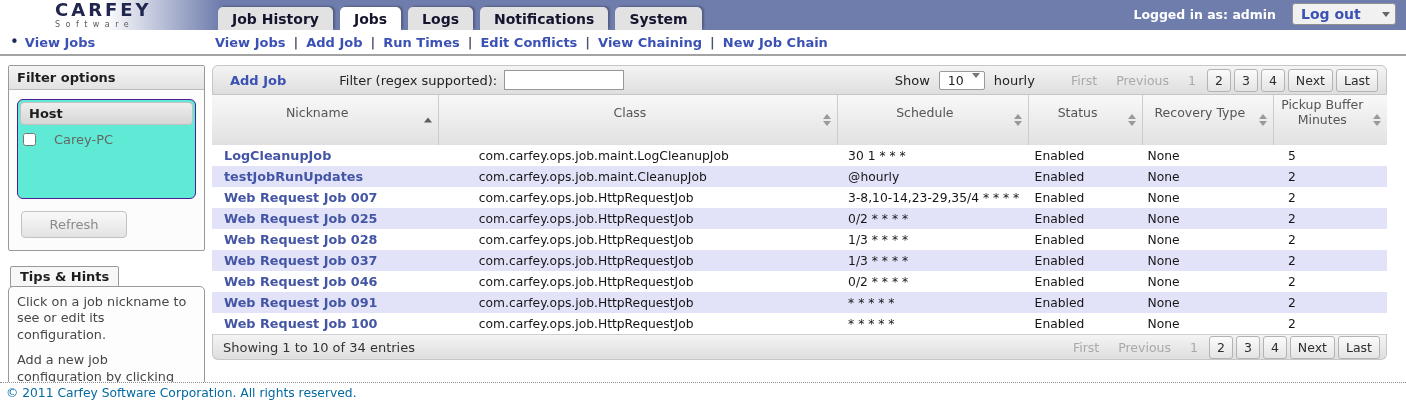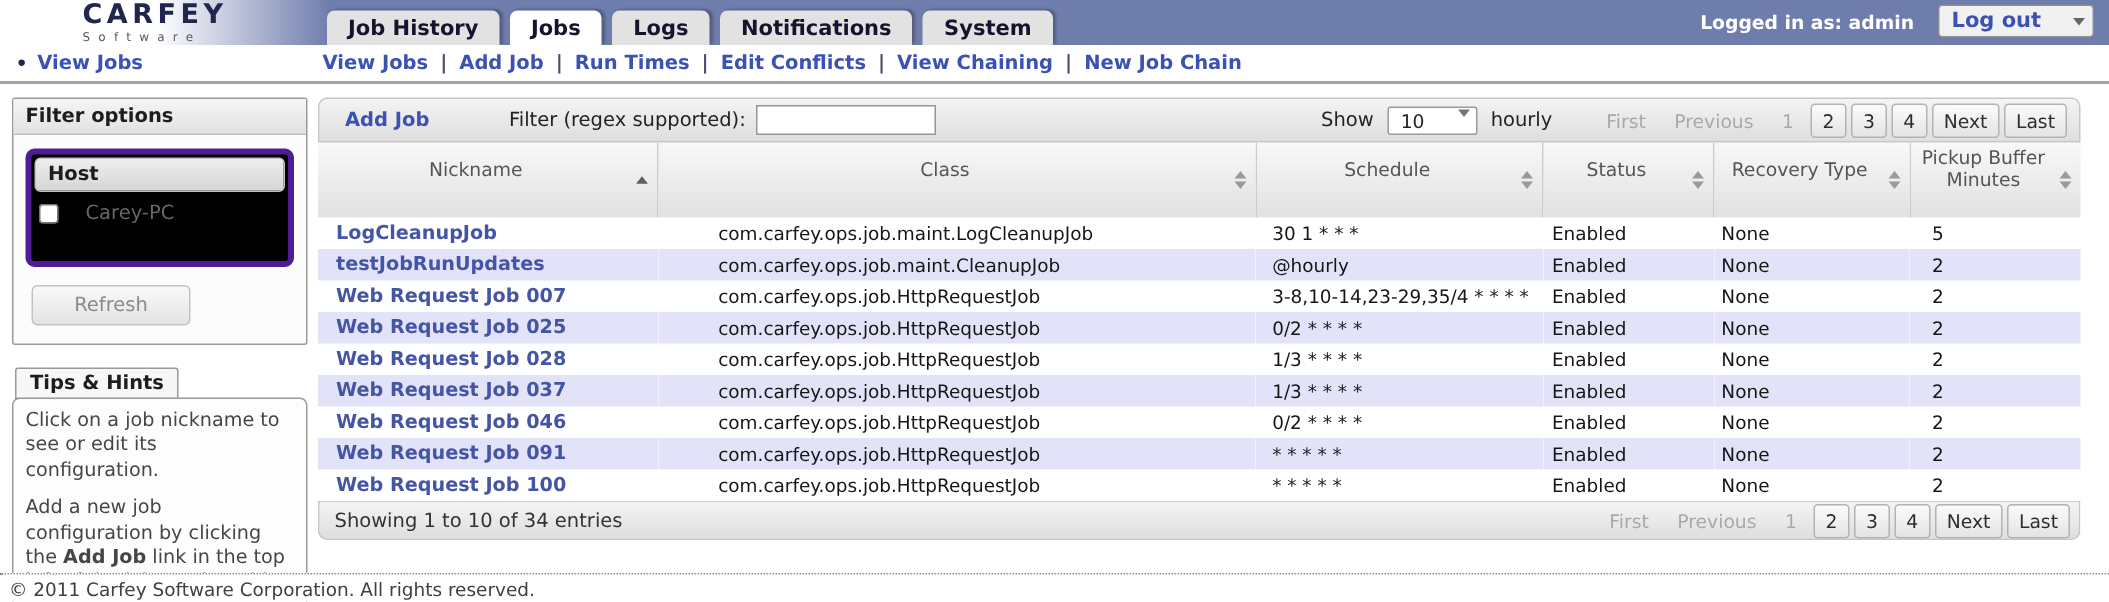--- a/index.html
+++ b/index.html
@@ -45,21 +45,21 @@
   .content { display:flex; align-items:flex-start; padding:9px 19px 0 8px; gap:7px; }
   .sidebar { width:197px; flex:none; }
   .main { flex:1; min-width:0; }
   
   .filter-box { border:1px solid #999; border-radius:2px; background:#fcfcfc; }
   .filter-box-header {
     padding:4px 8px; font-weight:bold; font-size:13px; color:#1d1d1d;
     background:linear-gradient(#f5f5f5,#e2e2e2); border-bottom:1px solid #bbb;
   }
   .filter-box-body { padding:9px 8px 12px; }
-  .host-box { background:#000000; border:4px solid #4c1d95; border-radius:6px; height:79px; overflow:hidden; }
+  .host-box { background:#5eead4; border:1px solid #4c1d95; border-radius:6px; height:100px; overflow:hidden; }
   .host-header {
     margin:2px; padding:3px 8px; font-weight:bold; font-size:13px; color:#1d1d1d;
     background:linear-gradient(#eeeeee,#d6d6d6); border:1px solid #c2c2c2; border-radius:4px;
   }
   .host-row { padding:5px 5px; display:flex; align-items:center; gap:18px; color:#666; font-size:13px; }
   .host-row input { width:13px; height:13px; }
   .refresh-btn {
     margin:12px 0 0 4px; width:106px; padding:5px 0; text-align:center;
     background:linear-gradient(#f9f9f9,#e3e3e3); border:1px solid #c2c2c2; border-radius:4px;
     color:#8a8a8a; font-size:13px; cursor:pointer;
@@ -80,21 +80,21 @@
     background:linear-gradient(#f4f4f4,#dedede); border:1px solid #c6c6c6;
     display:flex; align-items:center;
   }
   .toolbar { height:30px; border-radius:6px 6px 0 0; padding:0 8px; }
   .footerbar { height:26px; border-radius:0 0 6px 6px; border-top:1px solid #cfcfcf; padding:0 6px 0 10px; }
   .addjob-link { margin-left:9px; font-weight:bold; font-size:13px; color:var(--link-blue,#3b51b3); text-decoration:none; cursor:pointer; }
   .filter-label { margin-left:53px; color:#222; font-size:13px; }
   .filter-input { margin-left:7px; width:120px; height:20px; border:1px solid #979797; padding:0 4px; font-size:12px; }
   .show-group { margin-left:auto; display:flex; align-items:center; gap:9px; color:#222; font-size:13px; }
   .mini-select {
-    width:60px; background:#fff; border:1px solid #9a9a9a; border-radius:2px;
+    width:46px; background:#fff; border:1px solid #9a9a9a; border-radius:2px;
     padding:1px 4px 1px 8px; display:flex; align-items:flex-start; justify-content:space-between;
     font-size:12.5px; color:#222; cursor:pointer;
   }
   .mini-select .dd-arrow { border-top-color:#777; }
   .pagination { display:flex; align-items:center; gap:3px; margin-left:28px; }
   .footerbar .pagination { margin-left:auto; }
   .pg-btn { font-size:12.5px; padding:3px 7px; border-radius:3px; white-space:nowrap; }
   .pg-enabled {
     background:linear-gradient(#fbfbfb,#e4e4e4); border:1px solid #b3b3b3; color:#2d2d2d; cursor:pointer;
   }
@@ -122,21 +122,21 @@
   td.td-nickname { padding-left:12px; }
   td.td-class { padding-left:40px; }
   td.td-schedule { padding-left:11px; }
   td.td-status { padding-left:6px; }
   td.td-recovery { padding-left:5px; }
   td.td-pickup { padding-left:15px; }
   .nickname-link { color:var(--nickname-blue,#4355a4); font-weight:bold; font-size:12.8px; text-decoration:none; cursor:pointer; }
   
   .copyright {
     position:absolute; left:0; right:0; bottom:0; height:19px;
-    border-top:1px dotted #8f8f8f; padding:3px 0 0 6px; font-size:12.3px; color:#404040; background:#fff;
+    border-top:1px dotted #8f8f8f; padding:3px 0 0 6px; font-size:12.3px; color:#0369a1; background:#fff;
   }
 </style>
 </head>
 <body>
 
 <div class="page">
 
   <div class="topbar">
     <div class="logo">
       <div class="logo-main">CARFEY</div>

